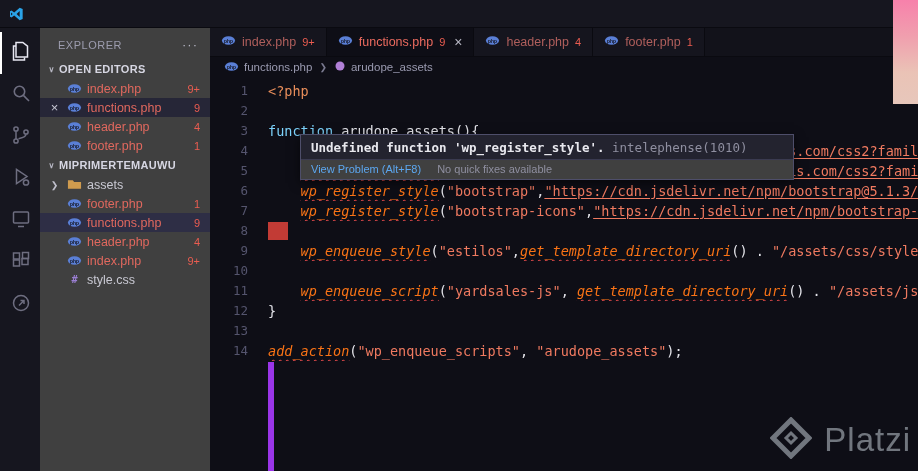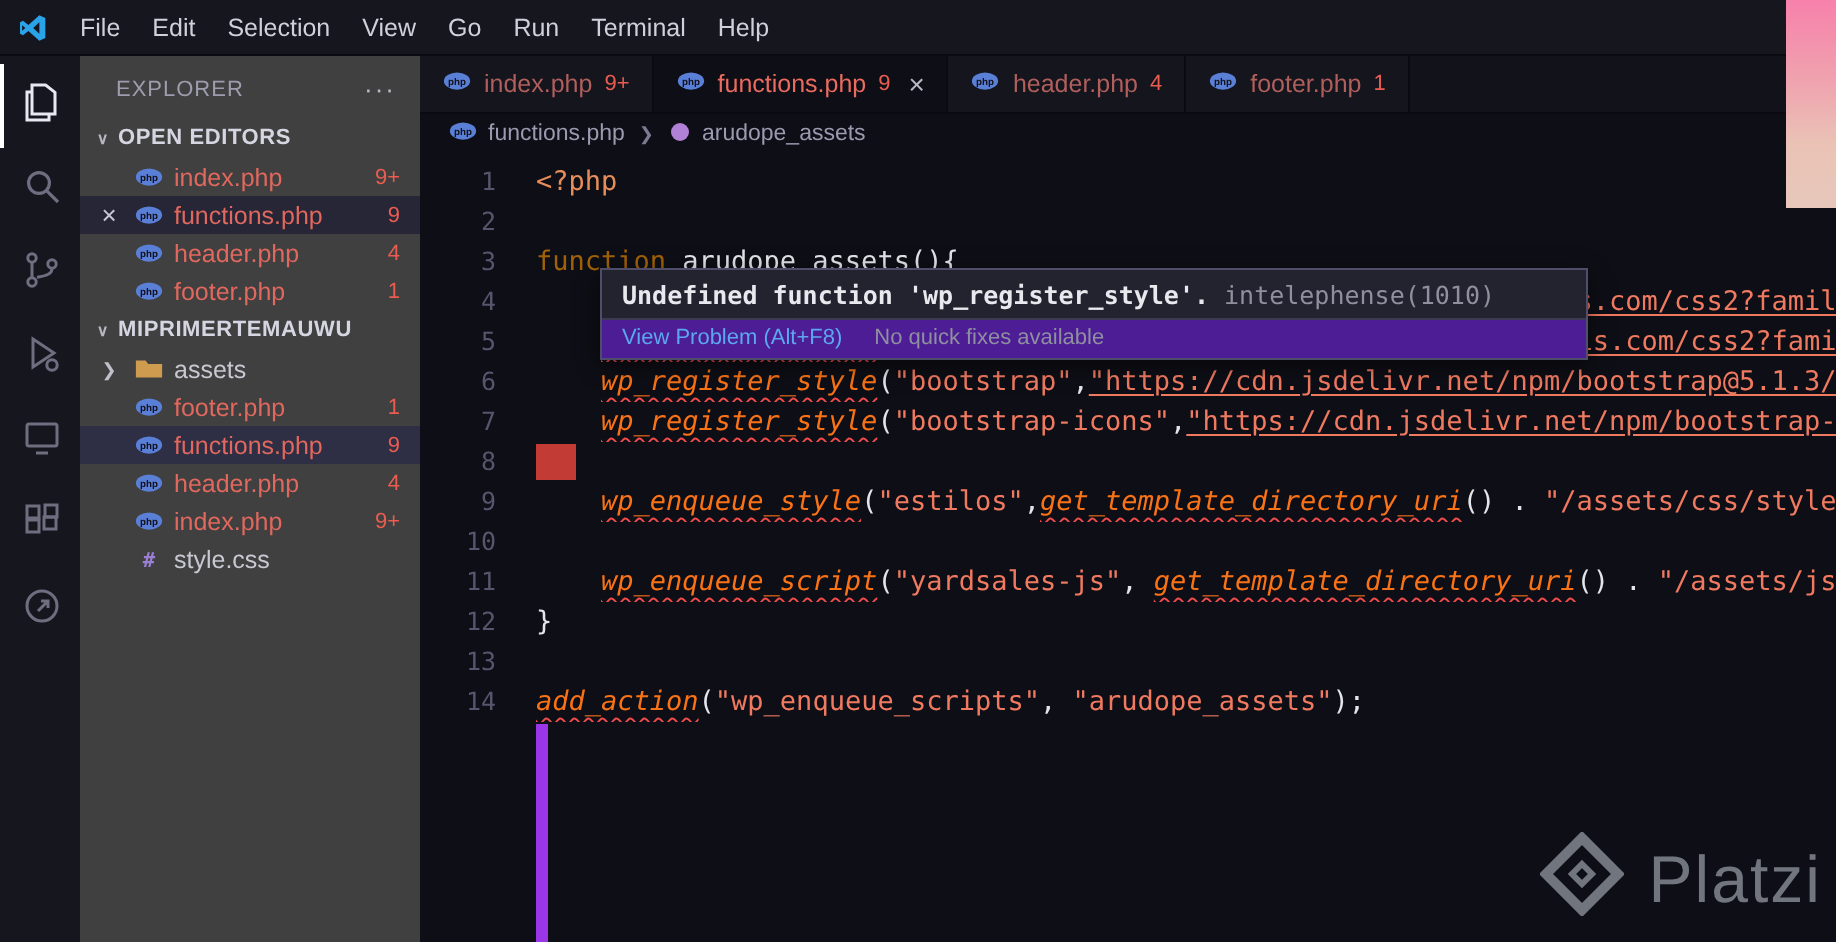--- a/index.html
+++ b/index.html
@@ -54,64 +54,54 @@
   .breadcrumb { height:20px; display:flex; align-items:center; gap:7px; padding-left:14px;
     font-size:11.5px; color:#9a9ab0; }
   .crumb { display:flex; align-items:center; gap:5px; cursor:pointer; }
   .crumb-sep { font-size:9px; color:#7a7a90; }
   .code { font-family:"DejaVu Sans Mono", monospace; font-size:13.5px; line-height:20px;
     padding-top:4px; overflow:hidden; white-space:pre; }
   .code-line { display:flex; height:20px; position:relative; }
   .gutter { flex:none; width:58px; text-align:right; padding-right:20px;
     color:#55556e; font-size:12.5px; }
   .lc { flex:1; white-space:pre; overflow:hidden; }
-  .tok-kw { color:#a16207; }
+  .tok-kw { color:#7dd3fc; }
   .tok-plain { color:#e4e4ea; }
   .tok-tag { color:#e78d5a; }
   .tok-str { color:#f07a60; }
   .tok-str-link { color:#f07a60; text-decoration:underline; text-underline-offset:2px; }
   .tok-fn-err { color:#f97316; text-decoration:underline wavy #f14c4c 1px; text-underline-offset:3px;font-style:italic; }
   .line-marker { position:absolute; left:58px; top:1px; width:20px; height:18px; background:#c23b35; }
   .purple-bar { position:absolute; left:58px; top:334px; width:6px; height:110px; background:#9a35e8; }
   
   .tooltip { position:absolute; left:300px; top:134px; width:494px; z-index:40;
     background:#23232f; border:1px solid #4e4e6a; box-shadow:0 3px 10px rgba(0,0,0,.55); }
   .tt-msg { padding:5px 10px 4px; font-family:"DejaVu Sans Mono", monospace; font-size:12.5px;
     font-weight:bold; color:#e8e8ee; white-space:nowrap; overflow:hidden; }
   .tt-src { color:#8f8fa0; font-weight:normal; }
   .tt-actions { display:flex; align-items:center; gap:16px; padding:3px 10px 4px;
-    background:#4c1d95; border-top:1px solid #3a3a50; font-size:11px; }
+    background:#404040; border-top:1px solid #3a3a50; font-size:11px; }
   .tt-link { color:#5ca7f0; cursor:pointer; }
   .tt-hint { color:#8f8fa0; }
   
   .webcam { position:absolute; top:0; right:0; width:25px; height:104px; z-index:50;
     background:linear-gradient(180deg,#f781ab 0%,#f09fae 35%,#eac3b6 70%,#e7c7bb 100%); }
   .watermark { position:absolute; right:7px; bottom:8px; display:flex; align-items:center;
     gap:12px; opacity:.55; z-index:30; pointer-events:none; }
   .wm-text { font-size:33px; color:#c2cbd4; letter-spacing:1px; }
 </style>
 </head>
 <body>
 
 <div class="titlebar">
   <span class="vsc-logo">
     <svg width="16" height="16" viewBox="0 0 24 24">
         <path fill="#2aa3e8" d="M17.5 2.5L22 4.5v15l-4.5 2-8.2-7.2-4 3.1-2.3-1.1V7.7l2.3-1.1 4 3.1zM17.5 7.6l-4.6 4.4 4.6 4.4zM4.6 9.9v4.2L7 12z"></path>
       </svg>
   </span>
-  <nav class="menubar" id="menubar">
-      <span class="menu-item">File</span>
-      <span class="menu-item">Edit</span>
-      <span class="menu-item">Selection</span>
-      <span class="menu-item">View</span>
-      <span class="menu-item">Go</span>
-      <span class="menu-item">Run</span>
-      <span class="menu-item">Terminal</span>
-      <span class="menu-item">Help</span>
-    </nav>
 </div>
 
 <div class="main">
   <div class="activitybar" id="activitybar">
       <div class="ab-item active">
         <span><svg width="24" height="24" viewBox="0 0 24 24" fill="none" stroke="currentColor" stroke-width="1.5">
             <path d="M13.8 3.5H7v14.5h11.5V7.2z"></path>
             <path d="M7 7H4.5v14h11v-2.5"></path>
           </svg></span>
       </div>

